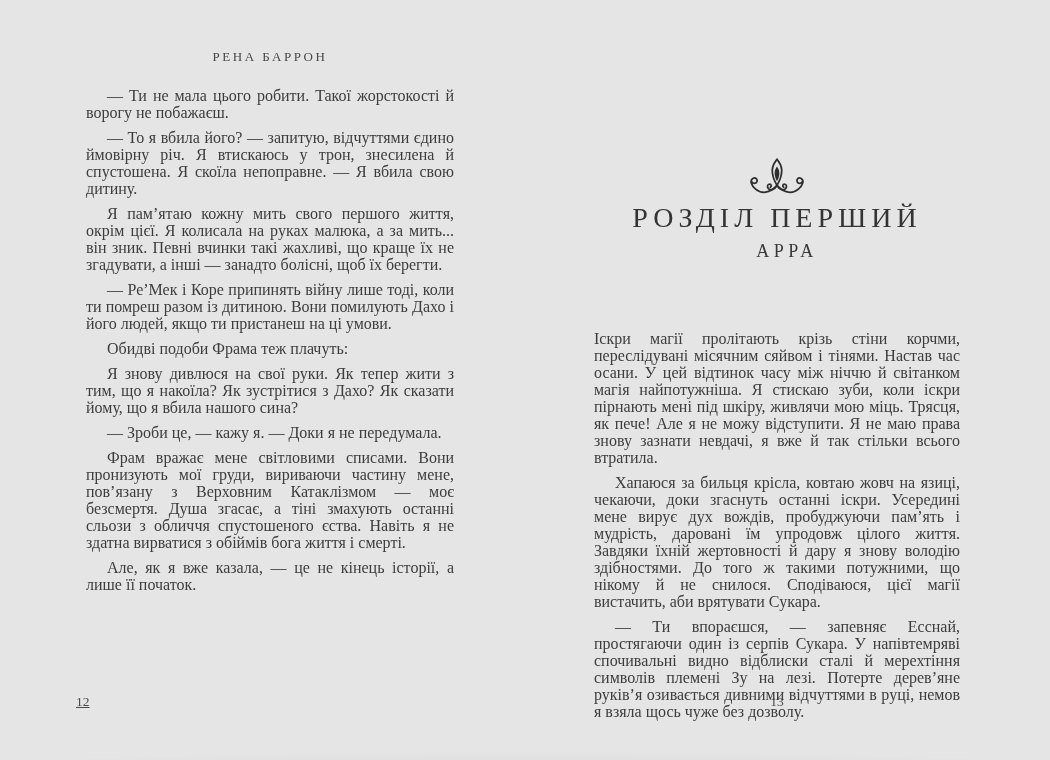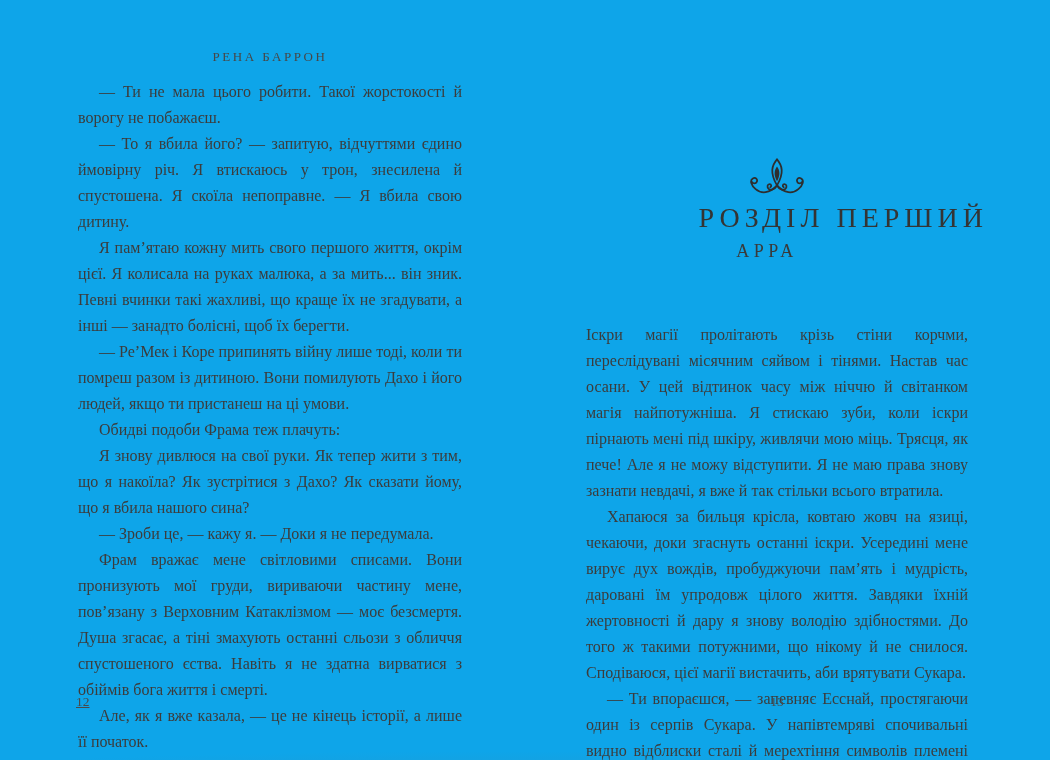--- a/index.html
+++ b/index.html
@@ -4,39 +4,39 @@
 <style>
   html, body {
     margin: 0;
     padding: 0;
     background: #ffffff;
   }
   .spread {
     position: relative;
     width: 1050px;
     height: 760px;
-    background: #0ea5e9;
+    background: #e5e5e5;
     font-family: "Liberation Serif", serif;
     color: #3c3c3c;
     overflow: hidden;
   }
   .running-header {
     position: absolute;
     left: 78px;
     top: 49px;
     width: 384px;
     text-align: center;
     font-size: 13px;
     letter-spacing: 2.5px;
     color: #474747;
   }
   .body-text p {
-    margin: 0;
+    margin: 8px;
     font-size: 16px;
-    line-height: 26px;
+    line-height: 17px;
     text-align: justify;
     text-indent: 21px;
     hyphens: auto;
   }
   .body-left {
     position: absolute;
     left: 78px;
     top: 79px;
     width: 384px;
   }
@@ -53,30 +53,30 @@
     top: 156px;
     width: 78px;
     height: 44px;
   }
   .chapter-title {
     position: absolute;
     left: 566px;
     top: 202px;
     width: 422px;
     margin: 0;
-    text-align: right;
+    text-align: center;
     font-size: 28px;
     font-weight: normal;
     letter-spacing: 5px;
     color: #343434;
     white-space: nowrap;
   }
   .chapter-subtitle {
     position: absolute;
-    left: 576px;
+    left: 596px;
     top: 241px;
     width: 382px;
     margin: 0;
     text-align: center;
     font-size: 18px;
     font-weight: normal;
     letter-spacing: 4.5px;
     color: #3a3a3a;
   }
   .pagenum {

